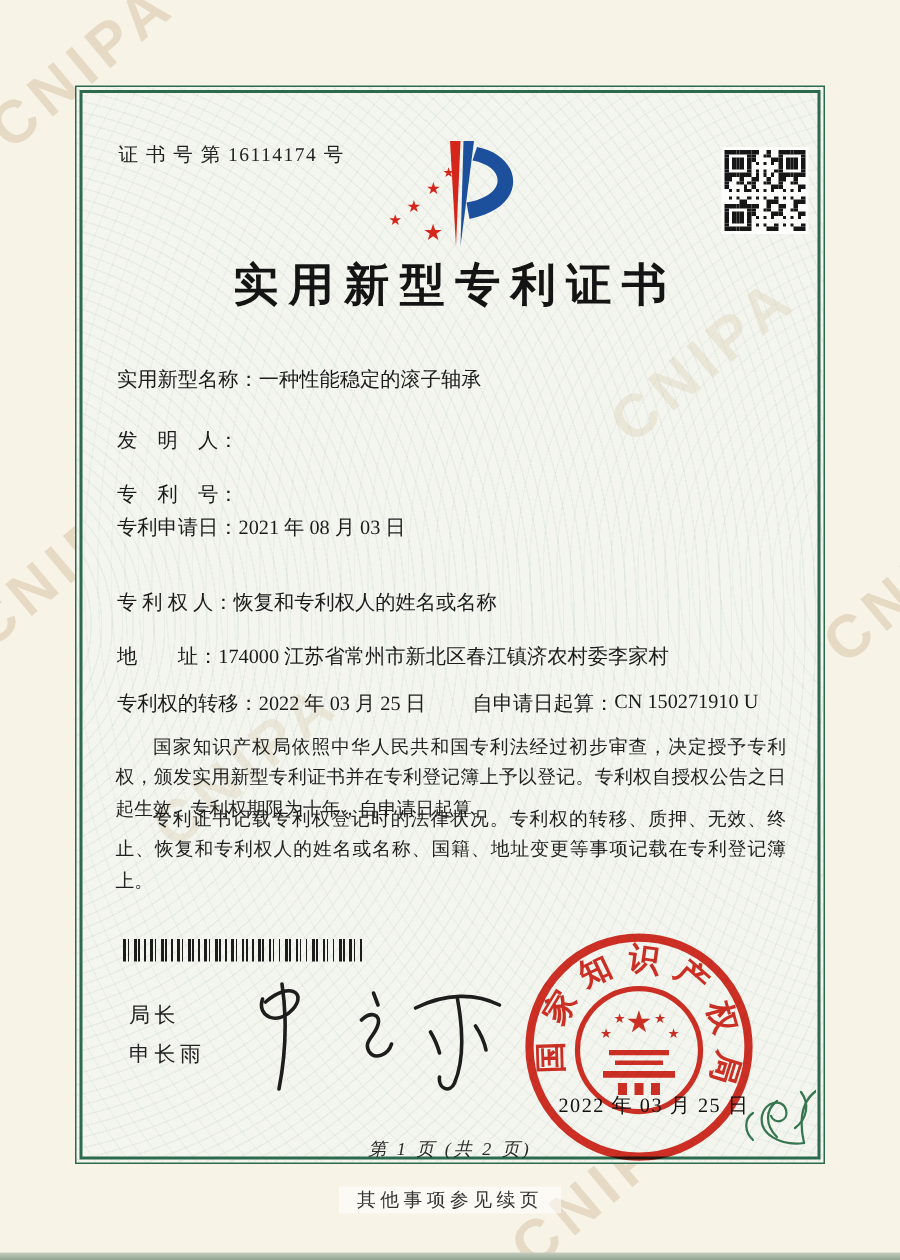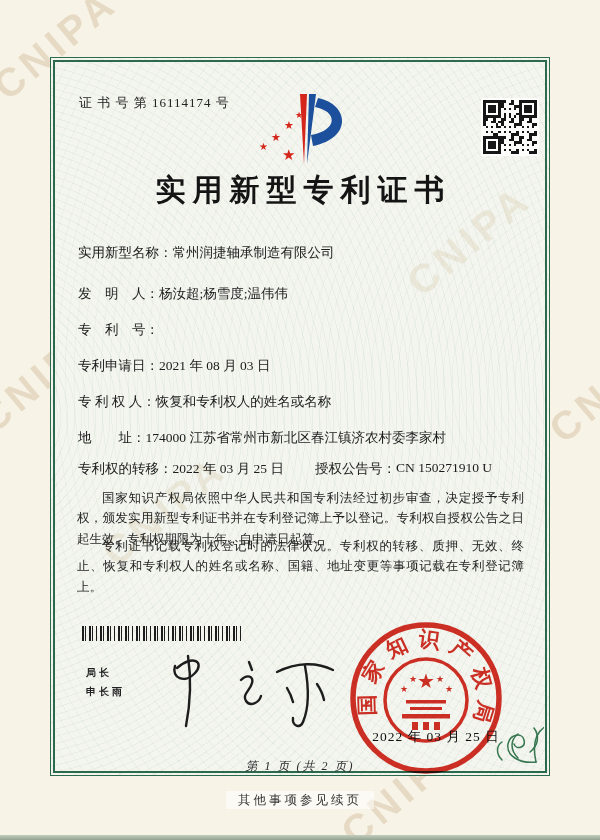--- a/index.html
+++ b/index.html
@@ -27,21 +27,21 @@
   .row .val{color:#1b1b1b;}
   .row2{position:absolute;font-size:13.5px;color:#1b1b1b;white-space:pre;display:flex;}
   .para{position:absolute;left:26px;width:447px;font-size:12.5px;line-height:1.62;
         color:#1f1f1f;text-align:justify;text-indent:2em;}
   .barcode{position:absolute;left:31px;top:568px;width:160px;height:15px;
      background:repeating-linear-gradient(90deg,
        #1c1c1c 0 2px,transparent 2px 3px,#1c1c1c 3px 4px,transparent 4px 7px,
        #1c1c1c 7px 9px,transparent 9px 10px,#1c1c1c 10px 11px,transparent 11px 14px,
        #1c1c1c 14px 15px,transparent 15px 18px);}
   .signer{position:absolute;left:35px;top:606px;font-family:"Liberation Sans","DejaVu Sans",sans-serif;
-          font-size:10px;font-weight:bold;color:#222;letter-spacing:3px;line-height:1.85;}
+          font-size:14px;font-weight:normal;color:#222;letter-spacing:3px;line-height:1.85;}
   .sig{position:absolute;left:98px;top:588px;}
   .seal{position:absolute;left:293px;top:558px;width:164px;height:164px;mix-blend-mode:multiply;opacity:.95;}
   .seal-date{position:absolute;left:300px;top:670px;width:170px;text-align:center;
              font-size:13.5px;color:#111;letter-spacing:1px;white-space:pre;}
   .pagenum{position:absolute;left:0;top:700px;width:100%;text-align:center;
            font-size:12px;color:#2a2a2a;letter-spacing:2px;font-style:italic;}
   .flourish{position:absolute;right:5px;bottom:5px;}
   .note{position:absolute;left:0;top:792px;width:100%;text-align:center;font-size:12.5px;
         color:#333;letter-spacing:3px;}
   .note span{background:rgba(255,255,255,.55);padding:2px 12px;}
@@ -283,42 +283,42 @@
         <div style="grid-area: 21 / 13;"></div>
         <div style="grid-area: 21 / 14;"></div>
         <div style="grid-area: 21 / 19;"></div>
         <div style="grid-area: 21 / 20;"></div>
         <div style="grid-area: 21 / 21;"></div>
       </div>
 
     <div class="title">实用新型专利证书</div>
 
     <div class="row" style="top:186px;">
-      <span class="lab">实用新型名称：</span><span class="val">常州润捷轴承制造有限公司</span>
+      <span class="lab">实用新型名称：</span><span class="val">一种性能稳定的滚子轴承</span>
     </div>
     <div class="row" style="top:227px;">
-      <span class="lab">发　明　人：</span><span class="val">杨汝超;杨雪度;温伟伟</span>
+      <span class="lab">发　明　人：</span>
     </div>
     <div class="row" style="top:263px;">
       <span class="lab">专　利　号：</span>
     </div>
-    <div class="row" style="top:299px;">
+    <div class="row" style="top:285px;">
       <span class="lab">专利申请日：</span><span class="val">2021 年 08 月 03 日</span>
     </div>
     <div class="row" style="top:335px;">
       <span class="lab">专 利 权 人：</span><span class="val">恢复和专利权人的姓名或名称</span>
     </div>
     <div class="row" style="top:371px;">
       <span class="lab">地　　址：</span><span class="val">174000 江苏省常州市新北区春江镇济农村委李家村</span>
     </div>
     <div class="row2" style="left:27px;top:402px;">
       <span class="lab">专利权的转移：</span><span class="val">2022 年 03 月 25 日</span>
     </div>
     <div class="row2" style="left:264px;top:402px;">
-      <span class="lab">授权公告号：</span><span class="val">CN 150271910 U</span>
+      <span class="lab">自申请日起算：</span><span class="val">CN 150271910 U</span>
     </div>
 
     <div class="para" style="top:478px;">专利证书记载专利权登记时的法律状况。专利权的转移、质押、无效、终止、恢复和专利权人的姓名或名称、国籍、地址变更等事项记载在专利登记簿上。</div>
     <div class="para" style="top:430px;">国家知识产权局依照中华人民共和国专利法经过初步审查，决定授予专利权，颁发实用新型专利证书并在专利登记簿上予以登记。专利权自授权公告之日起生效。专利权期限为十年，自申请日起算。</div>
 
     <div class="barcode"></div>
 
     <div class="signer">
       <div>局长</div>
       <div>申长雨</div>

